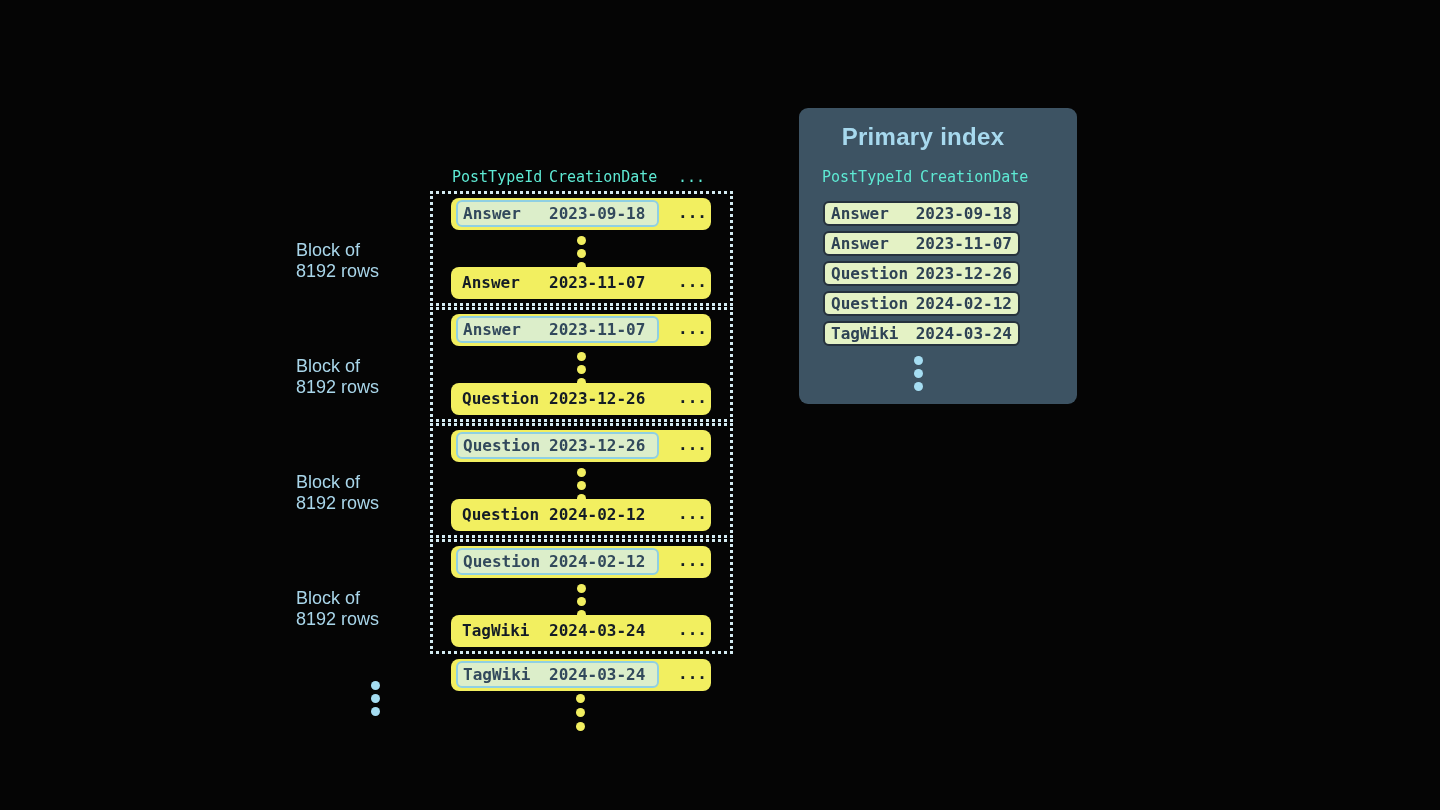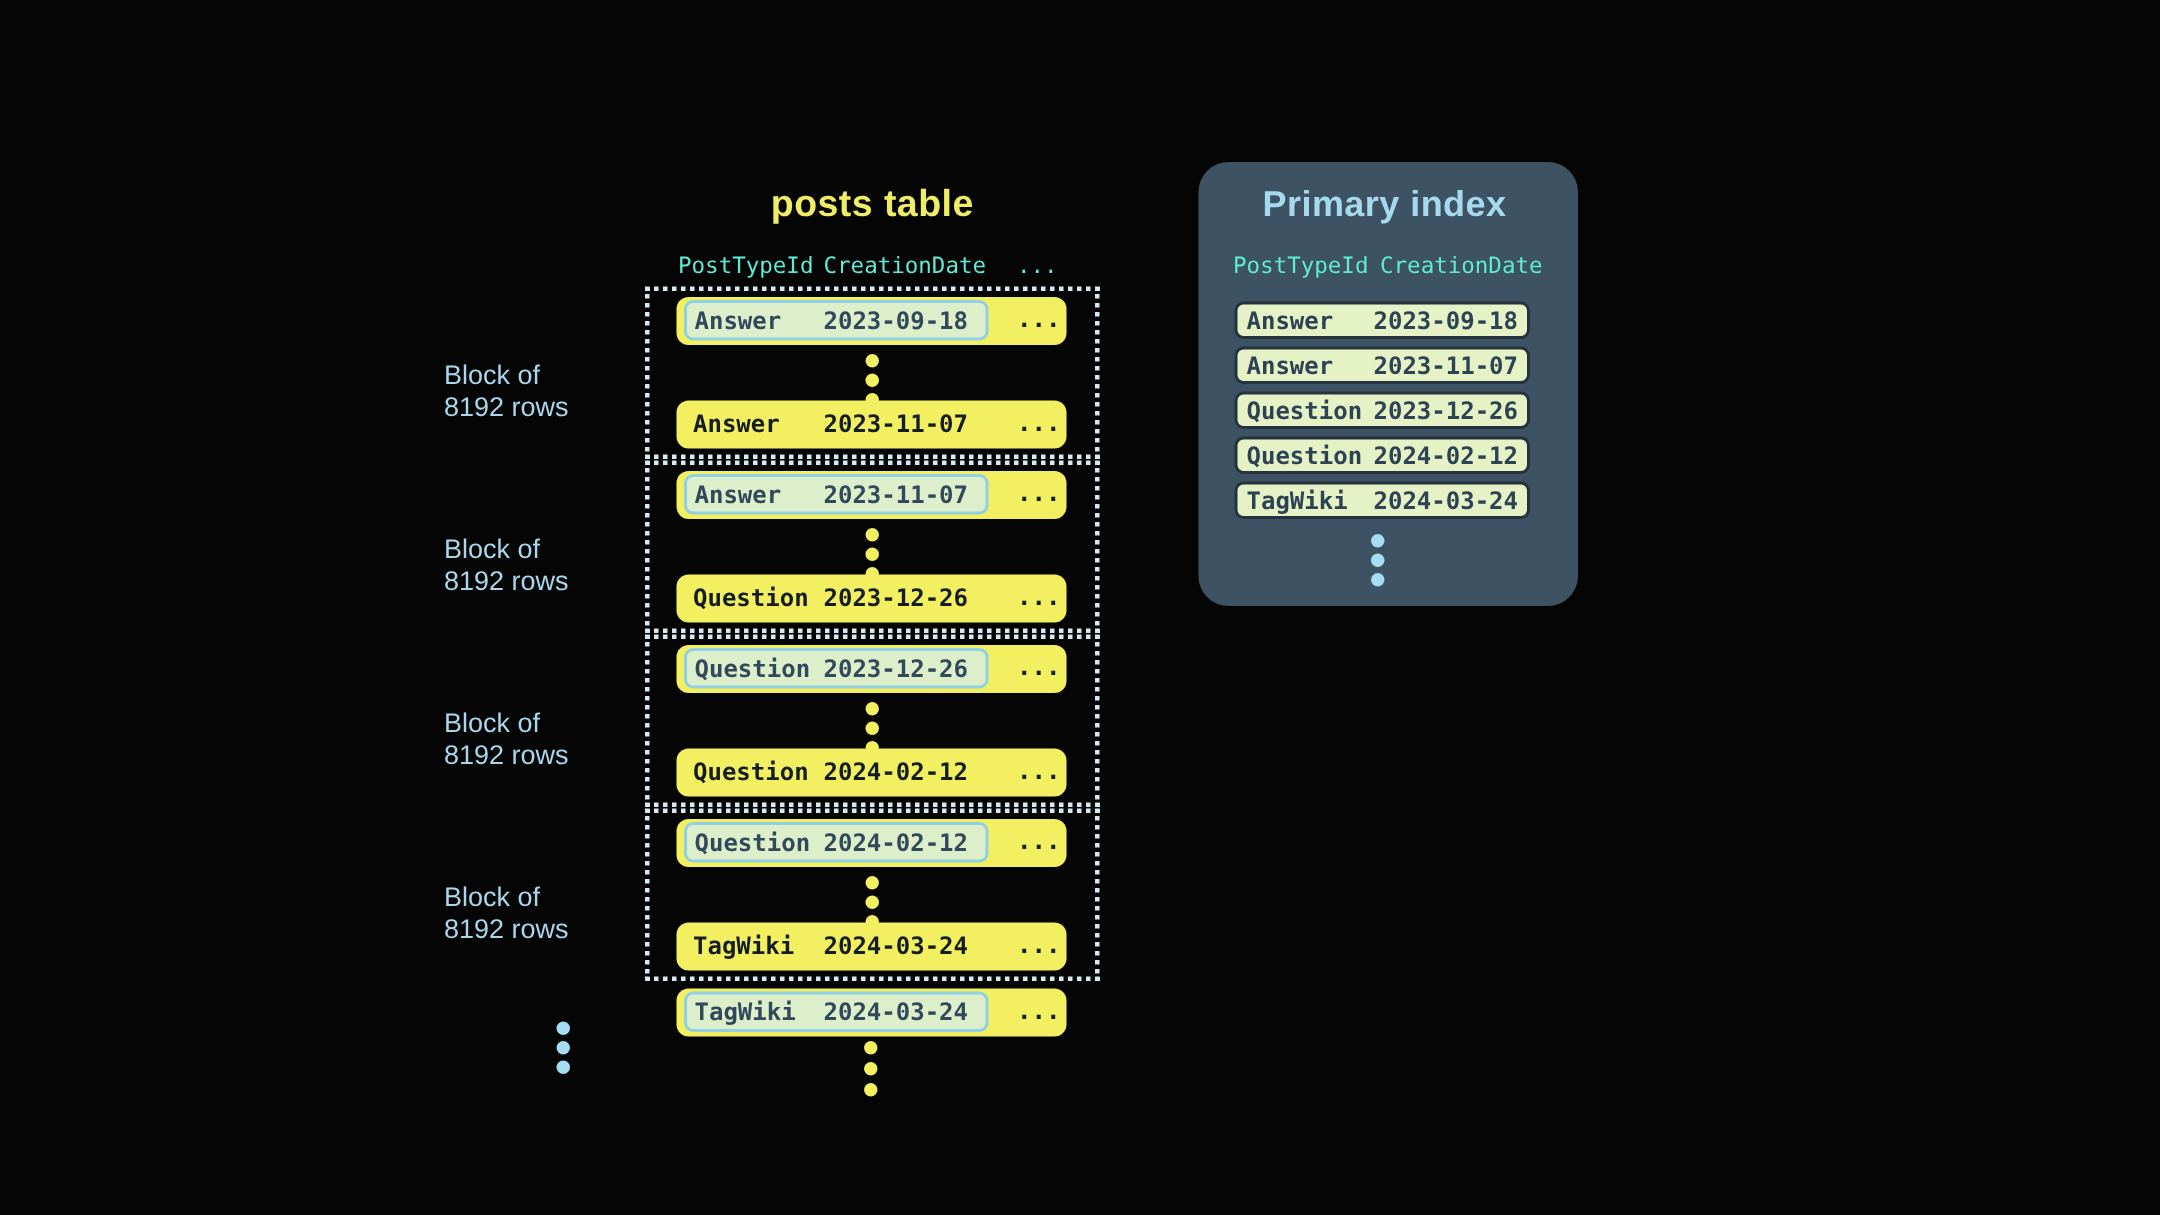--- a/index.html
+++ b/index.html
@@ -44,41 +44,40 @@
   .vdots.blue i{background:#a5ddf2;}
   .block .vdots{left:144px;top:42px;}
   .blk-label{
     position:absolute;left:296px;width:160px;text-align:left;
     font-size:18px;line-height:21px;color:#a9d6ea;
   }
   .standalone{position:absolute;left:451px;top:659px;}
   
   .panel{
     position:absolute;left:799px;top:108px;width:253px;height:296px;
-    background:#3d5363;border-radius:20px;
+    background:#3d5363;border-radius:9px;padding-left:25px;
   }
   .panel-title{
     position:absolute;top:15px;left:0;width:248px;text-align:center;
     font-size:24px;font-weight:600;color:#a7d9ee;letter-spacing:.3px;
   }
   .panel .col-head{top:60px;}
   .irow{
     position:absolute;left:24px;width:181px;height:21px;background:#e4f2c5;
     border:2px solid #26323d;border-radius:6px;padding:0 6px;
     display:flex;justify-content:space-between;align-items:center;
     font-family:"DejaVu Sans Mono",monospace;font-weight:bold;
     font-size:16px;color:#2e4254;
   }
 </style>
 </head>
 <body>
 
 <div class="canvas">
 
-  <div class="posts-title">posts table</div>
   <span class="col-head" style="left:452px">PostTypeId</span>
   <span class="col-head" style="left:549px">CreationDate</span>
   <span class="col-head" style="left:678px">...</span>
 
   <div class="blk-label" style="top:240px">
     <div>Block of</div>
     <div>8192 rows</div>
   </div>
   <div class="blk-label" style="top:356px">
     <div>Block of</div>

